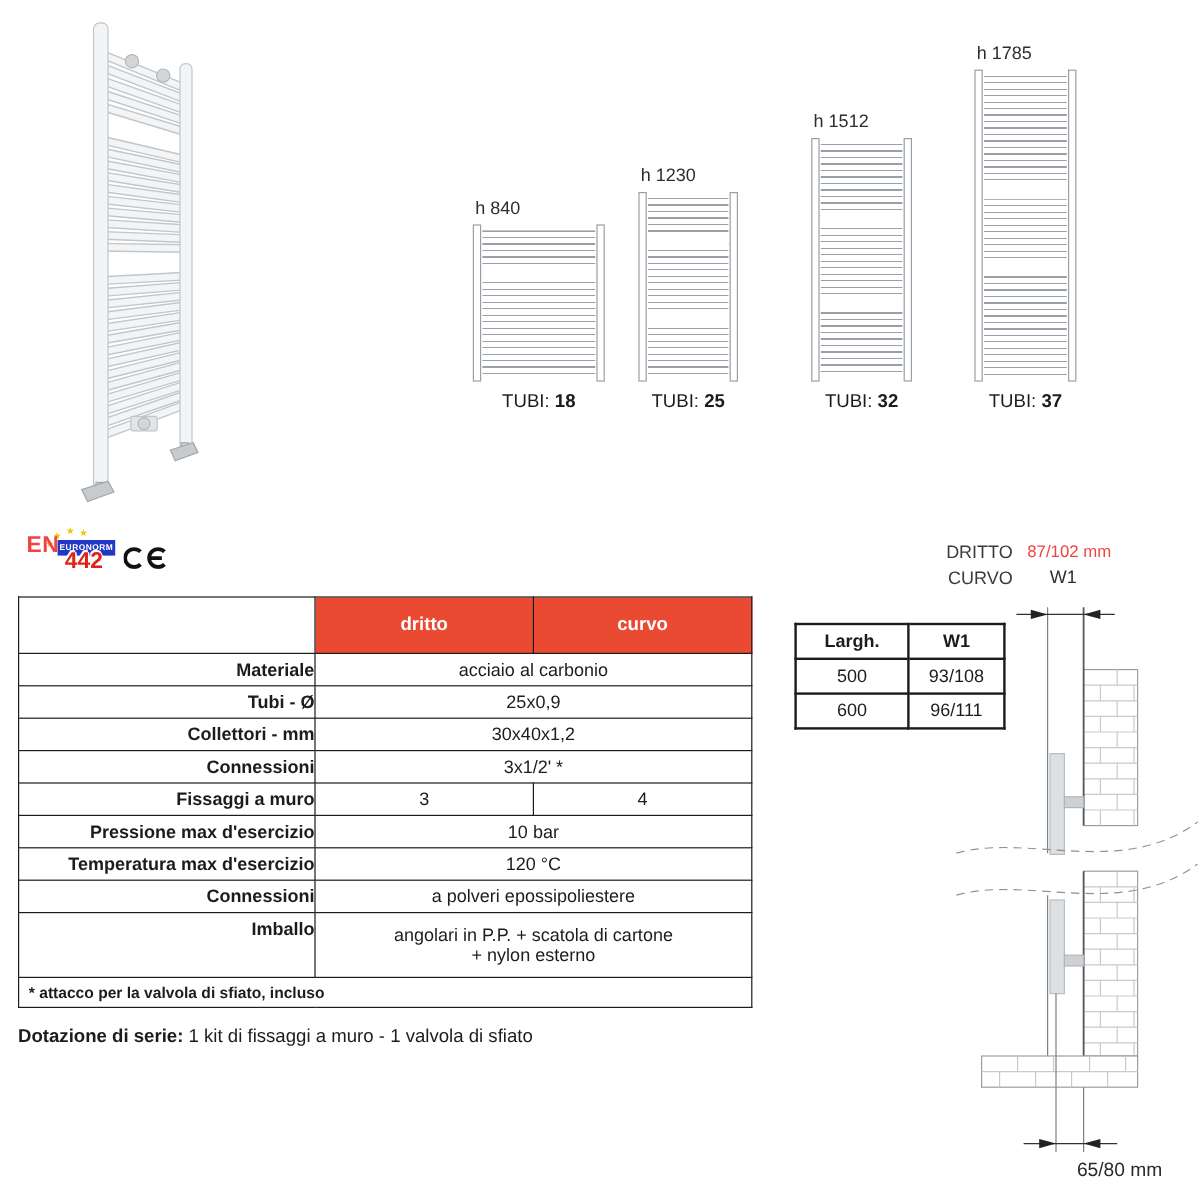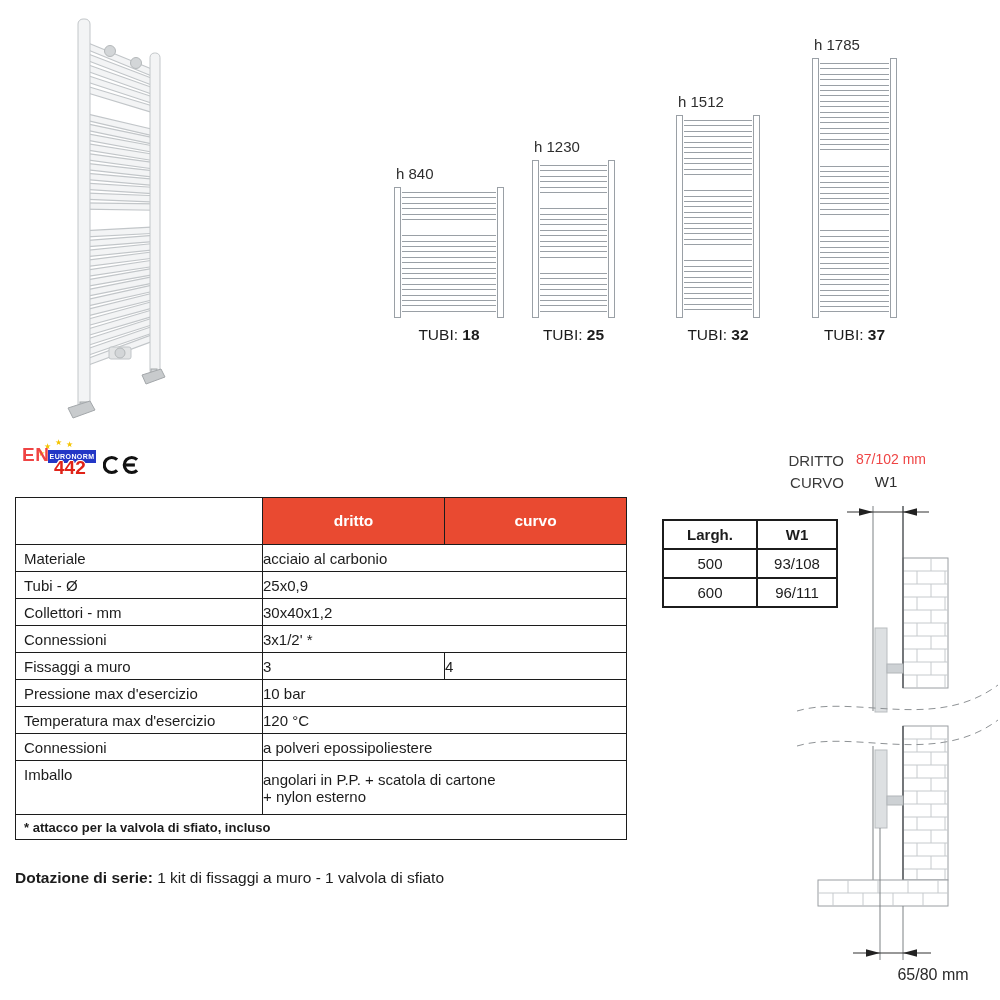--- a/index.html
+++ b/index.html
@@ -31,35 +31,35 @@
     text-shadow:-1px 0 #fff,1px 0 #fff,0 -1px #fff,0 1px #fff,1px 1px #fff,-1px -1px #fff;}
   #en442 .star{position:absolute;font-size:8px;color:#f5c400;}
 
   
   #spec-table{position:absolute;left:15px;top:497px;border-collapse:collapse;table-layout:fixed;width:611px;}
   #spec-table td{border:1.5px solid #1c1c1c;font-size:15px;padding:0;vertical-align:middle;}
   #spec-table tr{height:27px;}
   #spec-table tr.hdr-row{height:47px;}
   #spec-table tr.tall{height:54px;}
   #spec-table tr.foot{height:25px;}
-  #spec-table td.lbl{font-weight:normal;padding-left:8px;text-align:left;}
-  #spec-table td.val{}
+  #spec-table td.lbl{font-weight:bold;padding-left:8px;text-align:right;}
+  #spec-table td.val{text-align:center;}
   #spec-table td.hdr{color:#fff;font-weight:bold;text-align:center;font-size:15.5px;}
   #spec-table td.foot-cell{font-weight:bold;font-size:13px;padding-left:8px;}
 
   
   #dritto-curvo{position:absolute;left:772px;top:450px;width:72px;text-align:right;font-size:15px;color:#3a3a3a;line-height:22px;}
   #w1-dim{position:absolute;left:856px;top:451px;font-size:14px;color:#ef4444;white-space:nowrap;}
   #w1-lab{position:absolute;left:856px;top:473px;width:60px;text-align:center;font-size:15px;color:#2e2e2e;}
   #dim-table{position:absolute;left:662px;top:519px;border-collapse:collapse;table-layout:fixed;}
   #dim-table td{border:2px solid #1c1c1c;font-size:15px;text-align:center;padding:0;height:27px;}
   #dim-table td.h{font-weight:bold;}
 
   
-  #dotazione{position:absolute;left:15px;top:855px;font-size:15.5px;margin-top:14px;}
+  #dotazione{position:absolute;left:15px;top:855px;font-size:15.5px;}
   #dotazione .b{font-weight:bold;}
 </style>
 </head>
 <body>
 
 <svg id="main-rad" class="abs" style="left:52px;top:6px;" width="140" height="422" viewBox="0 0 140 422">
     <line x1="30" y1="38" x2="104" y2="68.24000000000001" stroke="#c2c6c9" stroke-width="7.5" stroke-linecap="round"></line>
     <line x1="30" y1="49" x2="104" y2="77.26000000000002" stroke="#c2c6c9" stroke-width="7.5" stroke-linecap="round"></line>
     <line x1="30" y1="60" x2="104" y2="86.28" stroke="#c2c6c9" stroke-width="7.5" stroke-linecap="round"></line>
     <line x1="30" y1="71" x2="104" y2="95.30000000000001" stroke="#c2c6c9" stroke-width="7.5" stroke-linecap="round"></line>

